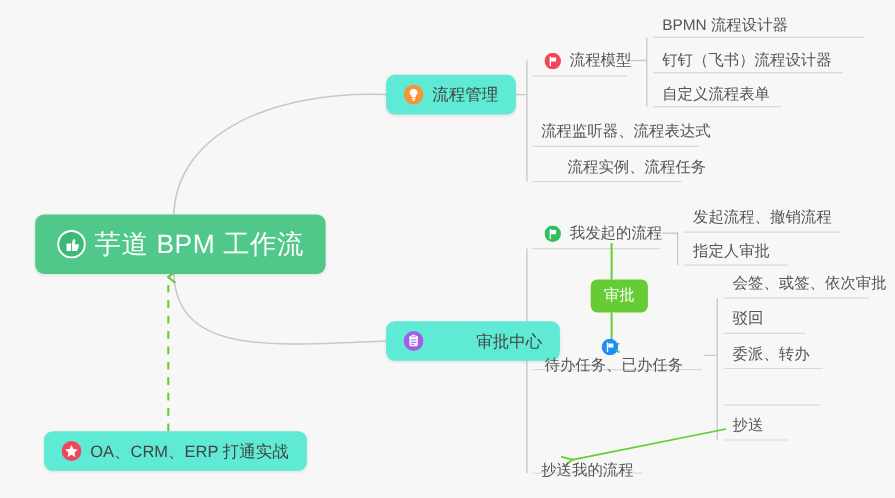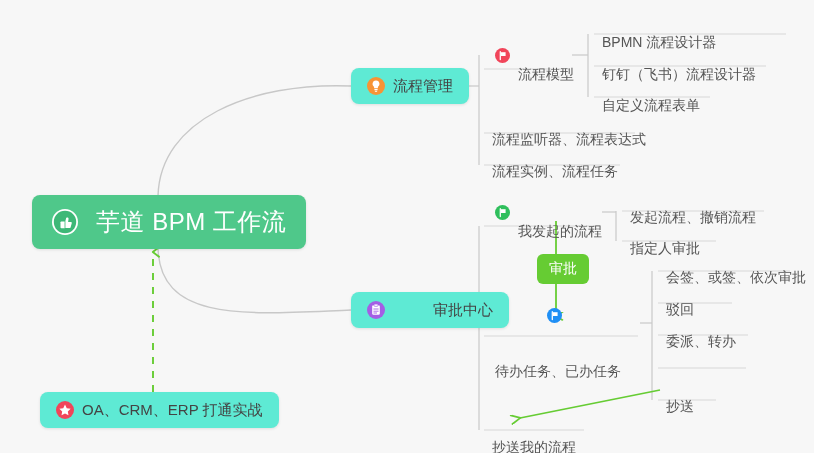--- a/index.html
+++ b/index.html
@@ -38,21 +38,20 @@
     white-space: nowrap;
   }
 
   
   .root-node {
     background: #4fc88a;
     border-radius: 8px;
     padding: 0 20px;
     height: 54px;
     box-shadow: 0 1px 3px rgba(0,0,0,0.10);
-    gap: 10px;
   }
   .root-node .node-label {
     color: #ffffff;
     font-size: 24px;
     letter-spacing: 0.5px;
   }
 
   
   .card-node {
     background: #5eead4;
@@ -67,21 +66,20 @@
   }
 
   
   .plain-node {
     height: 30px;
     padding: 0 10px 0 8px;
   }
   .plain-node .node-label {
     color: #555555;
     font-size: 14px;
-    margin-top: 40px;
   }
 
   
   .plain-node.with-icon {
     padding-left: 6px;
   }
 
   
   .badge-node {
     background: #66cc33;
@@ -212,21 +210,21 @@
   </div>
 
   <div class="node plain-node" style="left:594px; top:71px;">
     <span class="node-label">自定义流程表单</span>
   </div>
 
   <div class="node plain-node" style="left:484px; top:105px;">
     <span class="node-label">流程监听器、流程表达式</span>
   </div>
 
-  <div class="node plain-node" style="left:484px; top:137px;font-family:Liberation Mono, monospace;">
+  <div class="node plain-node" style="left:508px; top:137px;font-family:Liberation Mono, monospace;">
     <span class="node-label">流程实例、流程任务</span>
   </div>
 
   <div class="node card-node" style="left:351px; top:292px;gap:40px;">
     <span class="icon">
       <svg width="18" height="18" viewBox="0 0 18 18">
         <circle cx="9" cy="9" r="9" fill="#a45ee5"></circle>
         <rect x="5.2" y="4.3" width="7.6" height="9.4" rx="1.2" fill="#ffffff"></rect>
         <rect x="7.0" y="3.1" width="4.0" height="2.2" rx="0.8" fill="#ffffff" stroke="#a45ee5" stroke-width="0.7"></rect>
         <path d="M6.8 8.0 L11.2 8.0 M6.8 10.2 L11.2 10.2 M6.8 12.0 L9.6 12.0" stroke="#a45ee5" stroke-width="0.9" stroke-linecap="round"></path>

